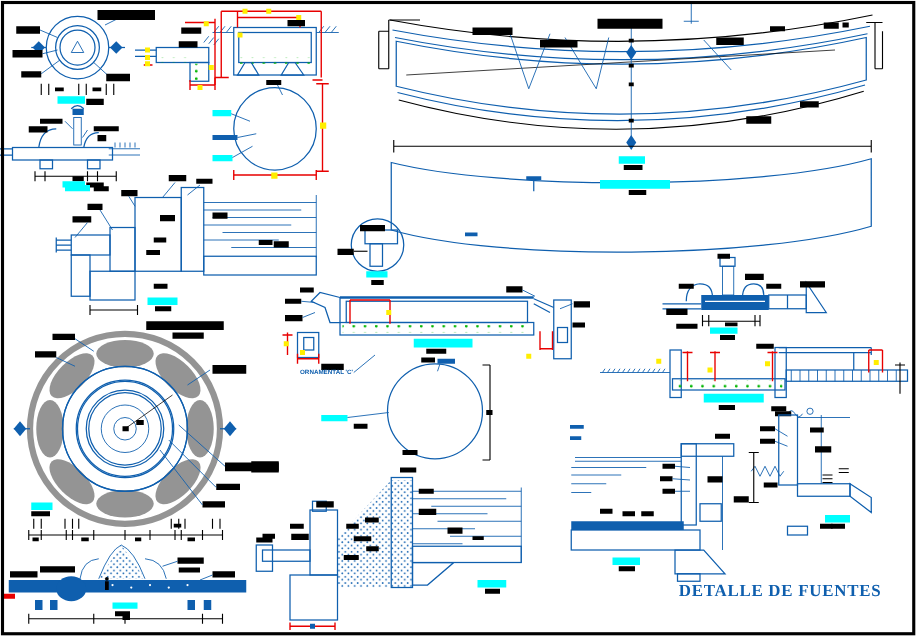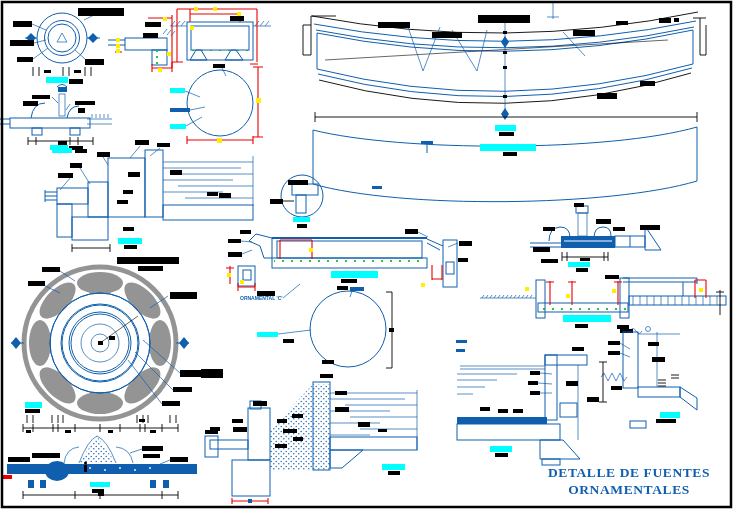--- a/index.html
+++ b/index.html
@@ -17,21 +17,21 @@
   .fb {fill:var(--blue,#0f5fae);}
   .fk {fill:#000;}
   .fc {fill:var(--cyan,#00ffff);}
   .fgy{fill:var(--gray,#949494);}
   .bars rect{fill:#000;}
   .yws rect{fill:var(--yellow,#ffee00);}
   .ps {stroke:var(--blue,#0f5fae);stroke-width:.75;fill:none;}
   .pf {fill:var(--blue,#0f5fae);}
   .pgn{fill:var(--green,#00b400);}
   .caption{position:absolute;color:var(--blue,#0f5fae);font-weight:bold;white-space:nowrap;}
-  #title{position:absolute;left:543px;top:464px;width:172px;text-align:center;
+  #title{position:absolute;left:543px;top:464px;width:172px;
          color:var(--blue,#0f5fae);font-weight:bold;font-size:13.5px;line-height:17px;
          letter-spacing:.6px;font-family:"Liberation Serif",serif;}
   #ornc{left:240px;top:295px;font-size:5px;letter-spacing:0;font-family:"Liberation Sans",sans-serif;}
 </style>
 </head>
 <body>
 
 <div id="sheet">
 <svg width="734" height="510" viewBox="0 0 734 510">
 <defs>
@@ -513,15 +513,14 @@
   <rect x="630" y="421" width="16" height="7" fill="#fff" class="sb"></rect>
   <rect x="656" y="419" width="10" height="4" class="fk"></rect>
 </g>
 
 <rect x="2" y="2" width="729" height="505" fill="none" stroke="#000" stroke-width="2.5"></rect>
 </svg>
 
 <div id="ornc" class="caption">ORNAMENTAL 'C'</div>
 <div id="title">
   <div>DETALLE DE FUENTES</div>
-  <div>ORNAMENTALES</div>
 </div>
 </div>
 
 </body></html>

